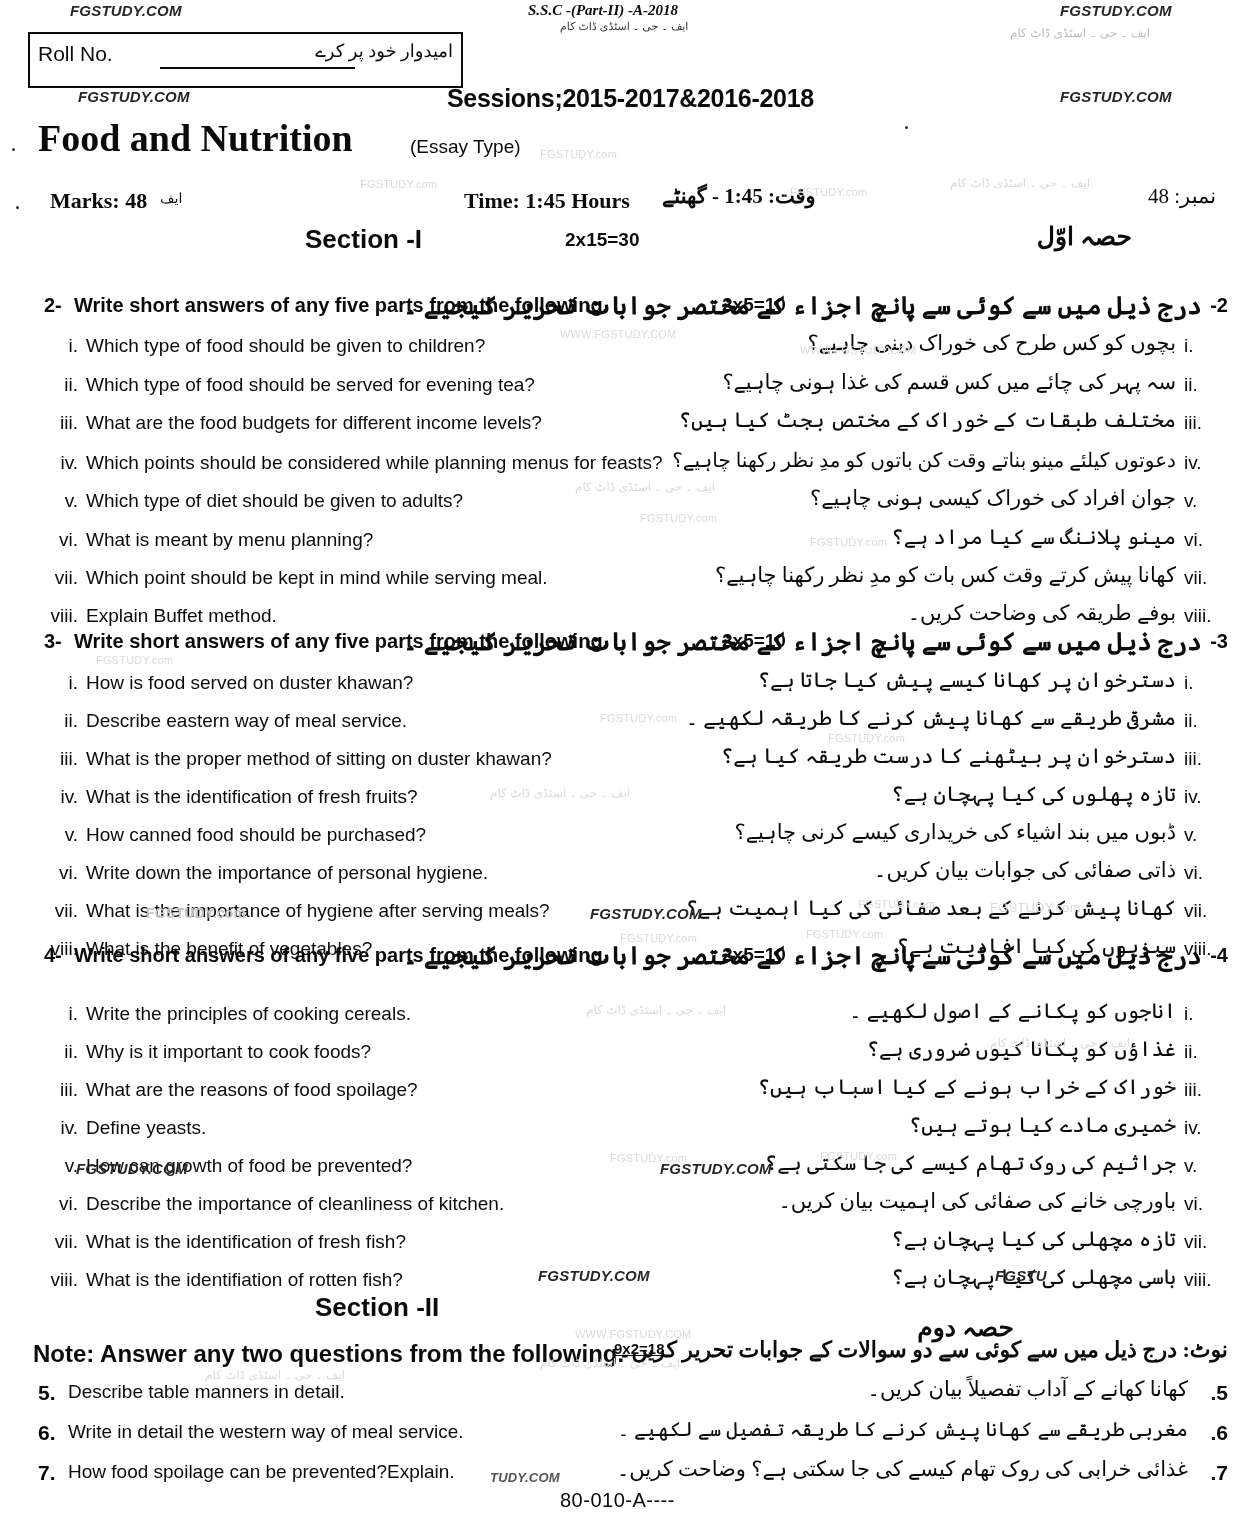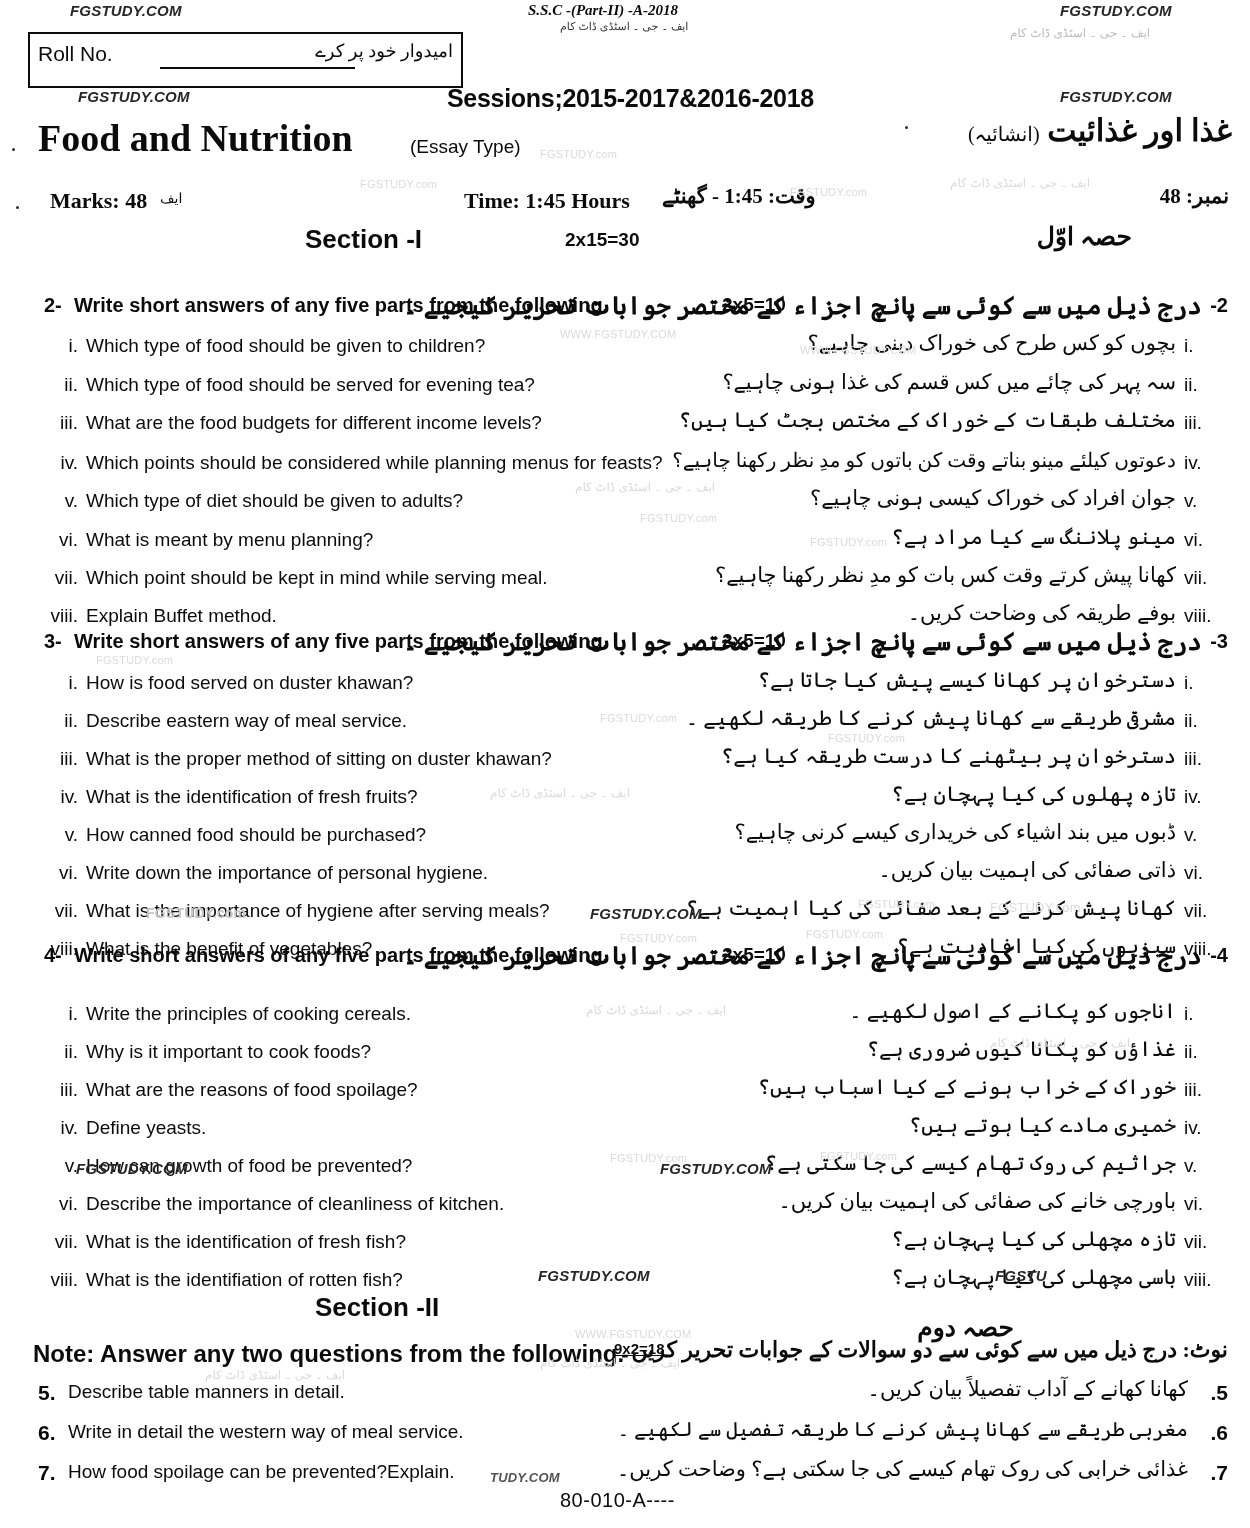--- a/index.html
+++ b/index.html
@@ -143,24 +143,24 @@
     position: absolute;
     left: 662px; top: 184px;
     font-family: "Liberation Serif", serif;
     font-weight: bold;
     font-size: 21px;
     direction: rtl;
     white-space: nowrap;
   }
   .marks-ur {
     position: absolute;
-    right: 21px; top: 184px;
-    direction: rtl;
-    font-family: "Liberation Serif", serif;
-    font-weight: bold;
+    right: 34px; top: 184px;
+    direction: rtl;
+    font-family: "Liberation Serif", serif;
+    font-weight: normal;
     font-size: 21px;
     white-space: nowrap;
   }
 
   
   .sec {
     position: absolute;
     width: 100%;
     height: 34px;
   }
@@ -365,24 +365,20 @@
   <div class="rollbox">
     <span class="rolllabel">Roll No.</span>
     <span class="rollline"></span>
     <span class="rollurdu">امیدوار خود پر کرے</span>
   </div>
 
   <div class="sessions">Sessions;2015-2017&amp;2016-2018</div>
 
   <div class="subject-en">Food and Nutrition</div>
   <div class="subject-type">(Essay Type)</div>
-  <div class="subject-ur">
-    <span>غذا اور غذائیت</span>
-    <span class="paren">(انشائیہ)</span>
-  </div>
 
   <div class="marks-en">Marks: 48</div>
   <div class="marks-ur-small">ایف</div>
   <div class="time-en">Time: 1:45 Hours</div>
   <div class="time-ur">وقت: 1:45 - گھنٹے</div>
   <div class="marks-ur">نمبر: 48</div>
 
   <div class="wm vfaint" style="left:540px; top:148px; font-size:11px;">FGSTUDY.com</div>
   <div class="wm vfaint" style="left:360px; top:178px; font-size:11px;">FGSTUDY.com</div>
   <div class="wm vfaint" style="left:790px; top:186px; font-size:11px;">FGSTUDY.com</div>
@@ -496,21 +492,21 @@
   <div class="part" style="top:824px;">
     <span class="rn">v.</span>
     <span class="ptext">How canned food should be purchased?</span>
     <span class="rn-ur">v.</span>
     <span class="ptext-ur">ڈبوں میں بند اشیاء کی خریداری کیسے کرنی چاہیے؟</span>
   </div>
   <div class="part" style="top:862px;">
     <span class="rn">vi.</span>
     <span class="ptext">Write down the importance of personal hygiene.</span>
     <span class="rn-ur">vi.</span>
-    <span class="ptext-ur">ذاتی صفائی کی اہمیت بیان کریں۔</span>
+    <span class="ptext-ur">ذاتی صفائی کی جوابات بیان کریں۔</span>
   </div>
   <div class="part" style="top:900px;">
     <span class="rn">vii.</span>
     <span class="ptext">What is the importance of hygiene after serving meals?</span>
     <span class="rn-ur">vii.</span>
     <span class="ptext-ur">کھانا پیش کرنے کے بعد صفائی کی کیا اہمیت ہے؟</span>
   </div>
   <div class="part" style="top:938px;">
     <span class="rn">viii.</span>
     <span class="ptext">What is the benefit of vegetables?</span>

